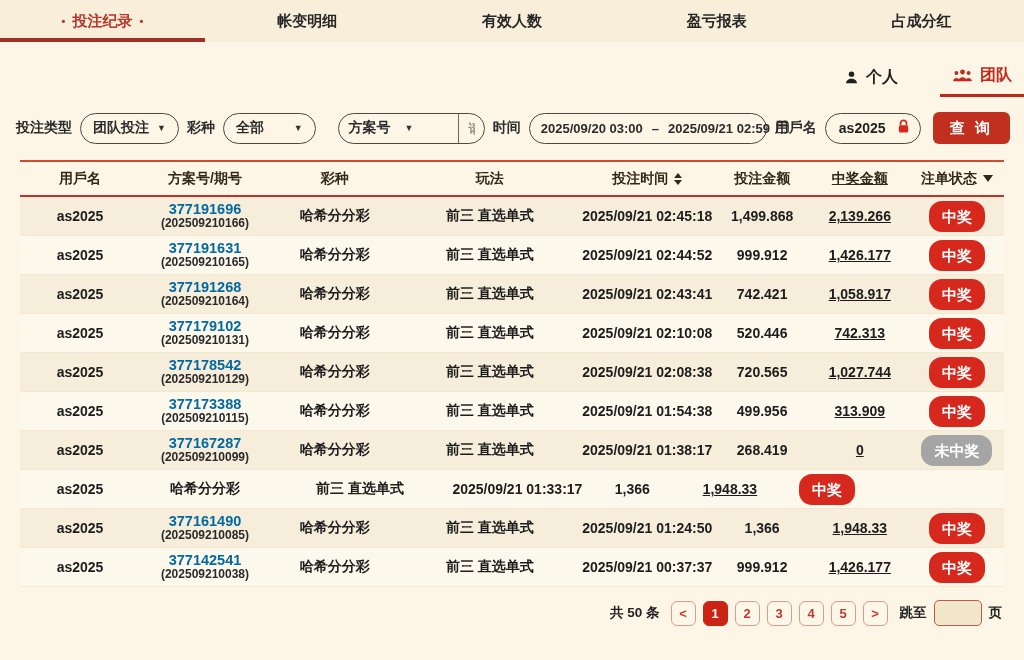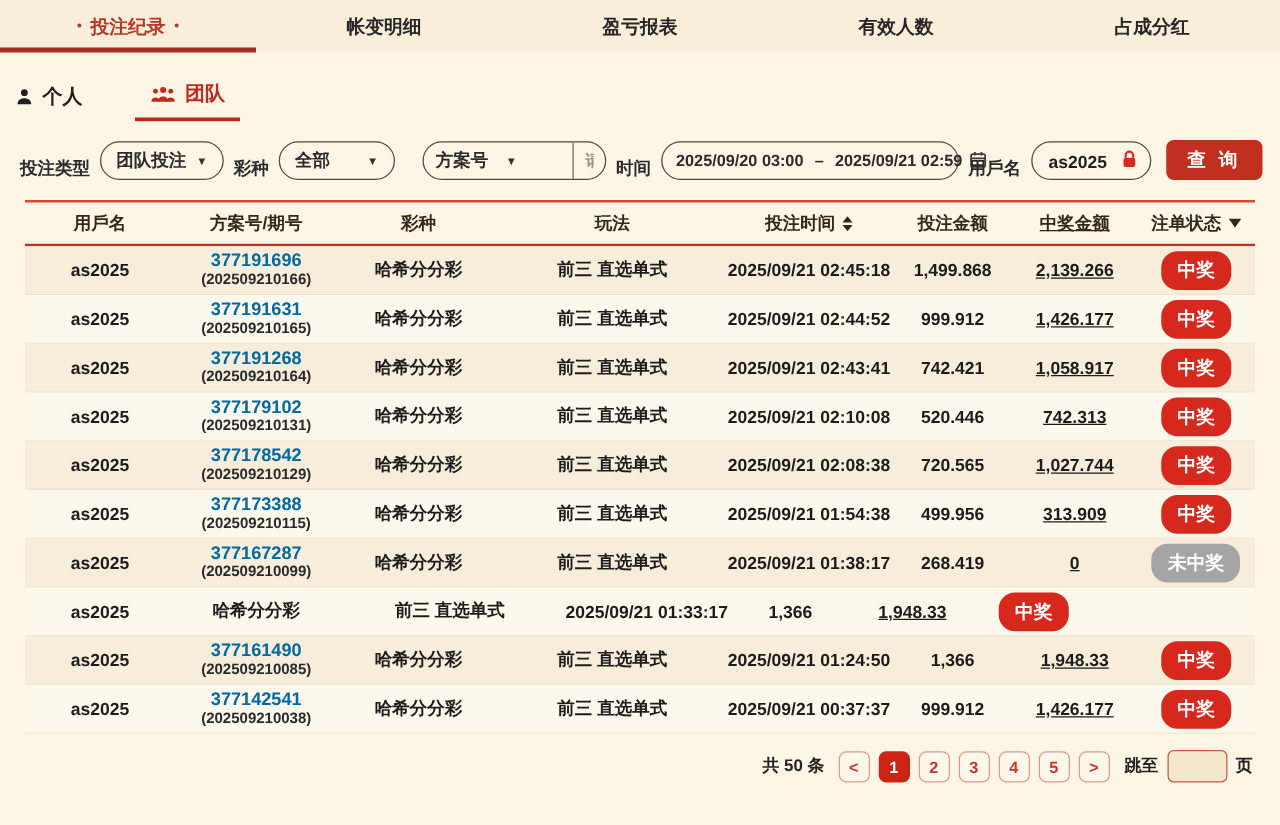--- a/index.html
+++ b/index.html
@@ -10,30 +10,30 @@
   }
   
   .topnav { display:flex; height:42px; background:#f8eed9; }
   .topnav .tab {
     flex:1; display:flex; align-items:center; justify-content:center;
     font-size:15px; font-weight:700; color:#262626; cursor:pointer; position:relative;
   }
   .topnav .tab.active { color:#b5362a; box-shadow:inset 0 -4px 0 #a33026; }
   .tab-marker { font-size:11px; margin:0 7px; color:#b5362a; }
   
-  .subtabs { display:flex; justify-content:flex-start; gap:30px; margin-top:18px; }
+  .subtabs { display:flex; justify-content:flex-end; gap:30px; margin-top:18px; }
   .subtab {
     display:flex; align-items:center; gap:7px; font-size:16px; font-weight:700;
     color:#1f1f1f; padding:5px 12px 8px; cursor:pointer;
   }
   .subtab.active { color:#c22a1d; border-bottom:3px solid #c0271a; }
   .subtab svg { display:block; }
   
   .filterbar {
-    display:flex; align-items:flex-end; margin:15px 14px 0 16px; gap:8px;
+    display:flex; align-items:center; margin:15px 14px 0 16px; gap:8px;
     font-size:14px; white-space:nowrap;
   }
   .f-label { font-weight:700; color:#2b2b2b; }
   .pill {
     display:flex; align-items:center; height:31px; border:1.6px solid #4d4a42;
     border-radius:17px; background:transparent; padding:0 12px; font-weight:700;
     color:#2b2b2b; font-size:14px; cursor:pointer;
   }
   .pill .caret { font-size:9px; margin-left:auto; padding-left:8px; color:#333; }
   .pill-dd-bettype { width:106px; }
@@ -120,24 +120,24 @@
 <div class="topnav">
   <div class="tab active">
     <span class="tab-marker">•</span>
     <span>投注纪录</span>
     <span class="tab-marker">•</span>
   </div>
   <div class="tab">
     <span>帐变明细</span>
   </div>
   <div class="tab">
+    <span>有效人数</span>
+  </div>
+  <div class="tab">
     <span>盈亏报表</span>
-  </div>
-  <div class="tab">
-    <span>有效人数</span>
   </div>
   <div class="tab">
     <span>占成分红</span>
   </div>
 </div>
 
 <div class="subtabs">
   <div class="subtab">
     <span>
       <svg width="15" height="15" viewBox="0 0 16 16">

